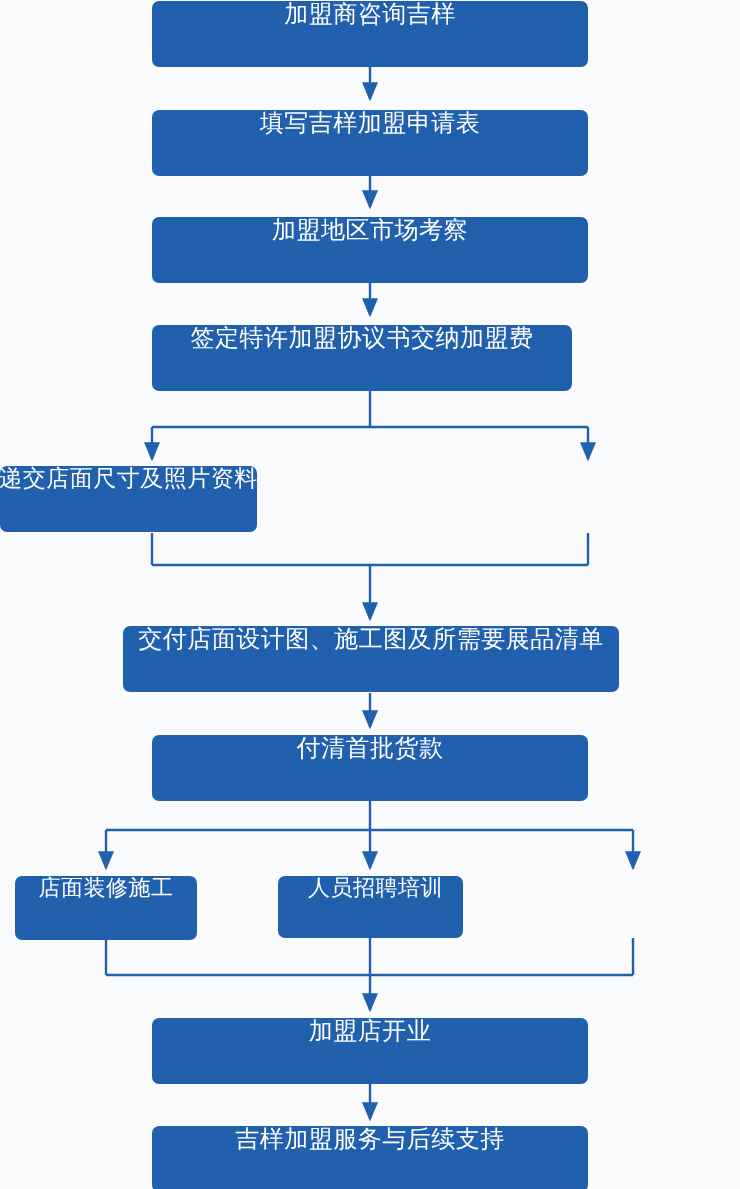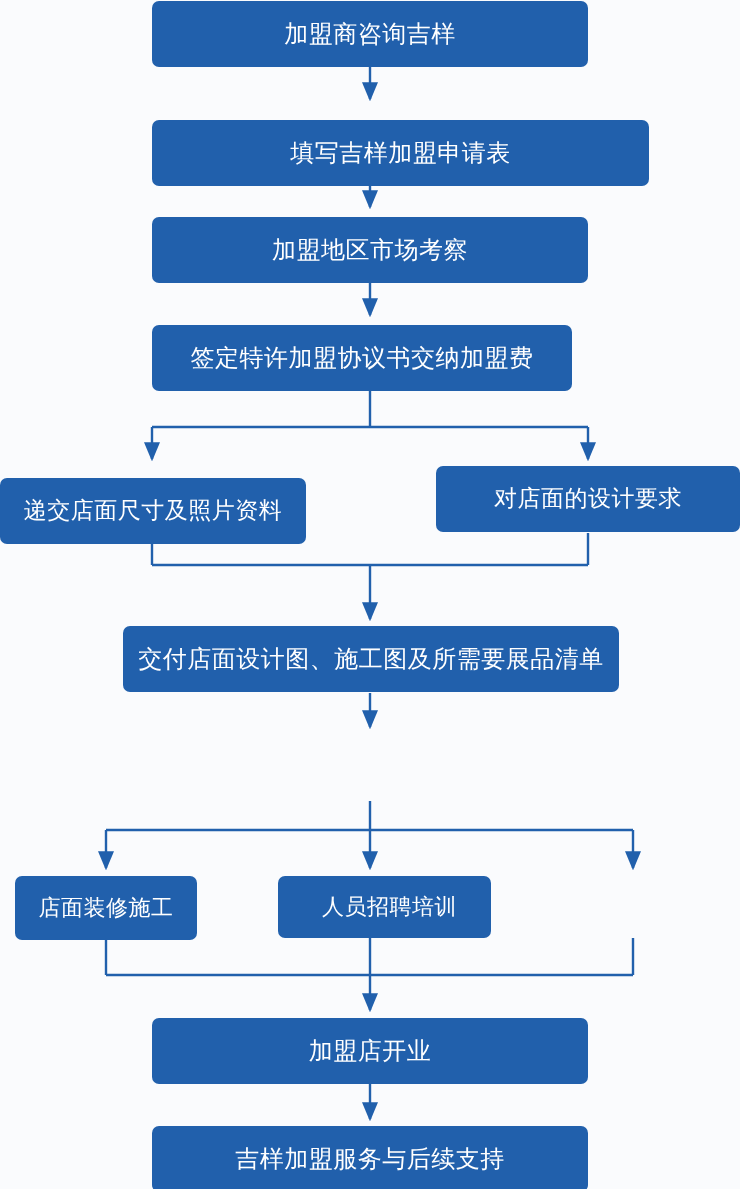--- a/index.html
+++ b/index.html
@@ -26,21 +26,20 @@
     height: 1189px;
     pointer-events: none;
   }
   .node {
     position: absolute;
     box-sizing: border-box;
     background: #2160ac;
     border-radius: 7px;
     color: #ffffff;
     display: flex;
-    align-items: center;
     justify-content: center;
     text-align: center;
     letter-spacing: 0.5px;
     line-height: 1.1;
     z-index: 2;
   }
   .node-label {
     display: block;
     white-space: nowrap;
     font-weight: 400;
@@ -94,50 +93,50 @@
       <path d="M 370 975 L 370 1010" marker-end="url(#ah)"></path>
 
       <path d="M 370 1084 L 370 1119" marker-end="url(#ah)"></path>
     </g>
   </svg>
 
   <div class="node" style="left:152px; top:1px; width:436px; height:66px;">
     <span class="node-label fs-24">加盟商咨询吉样</span>
   </div>
 
-  <div class="node" style="left:152px; top:120px; width:497px; height:66px;">
+  <div class="node" style="left:152px; top:110px; width:436px; height:66px;">
     <span class="node-label fs-24">填写吉样加盟申请表</span>
   </div>
 
   <div class="node" style="left:152px; top:217px; width:436px; height:66px;">
     <span class="node-label fs-24">加盟地区市场考察</span>
   </div>
 
   <div class="node" style="left:152px; top:325px; width:420px; height:66px;">
     <span class="node-label fs-24">签定特许加盟协议书交纳加盟费</span>
   </div>
 
-  <div class="node" style="left:0px; top:466px; width:306px; height:66px;margin-top:12px;">
+  <div class="node" style="left:0px; top:466px; width:257px; height:66px;">
     <span class="node-label fs-23">递交店面尺寸及照片资料</span>
   </div>
 
-  <div class="node" style="left:436px; top:466px; width:304px; height:66px;">
-    <span class="node-label fs-23">对店面的设计要求</span>
-  </div>
 
   <div class="node" style="left:123px; top:626px; width:496px; height:66px;">
     <span class="node-label fs-24">交付店面设计图、施工图及所需要展品清单</span>
   </div>
 
+  <div class="node" style="left:152px; top:735px; width:436px; height:66px;">
+    <span class="node-label fs-24">付清首批货款</span>
+  </div>
 
   <div class="node" style="left:15px; top:876px; width:182px; height:64px;">
     <span class="node-label fs-22">店面装修施工</span>
   </div>
 
-  <div class="node" style="left:278px; top:876px; width:213px; height:62px;padding-left:10px;">
+  <div class="node" style="left:278px; top:876px; width:185px; height:62px;padding-left:10px;">
     <span class="node-label fs-22">人员招聘培训</span>
   </div>
 
 
   <div class="node" style="left:152px; top:1018px; width:436px; height:66px;">
     <span class="node-label fs-24">加盟店开业</span>
   </div>
 
   <div class="node" style="left:152px; top:1126px; width:436px; height:66px;">
     <span class="node-label fs-24">吉样加盟服务与后续支持</span>

